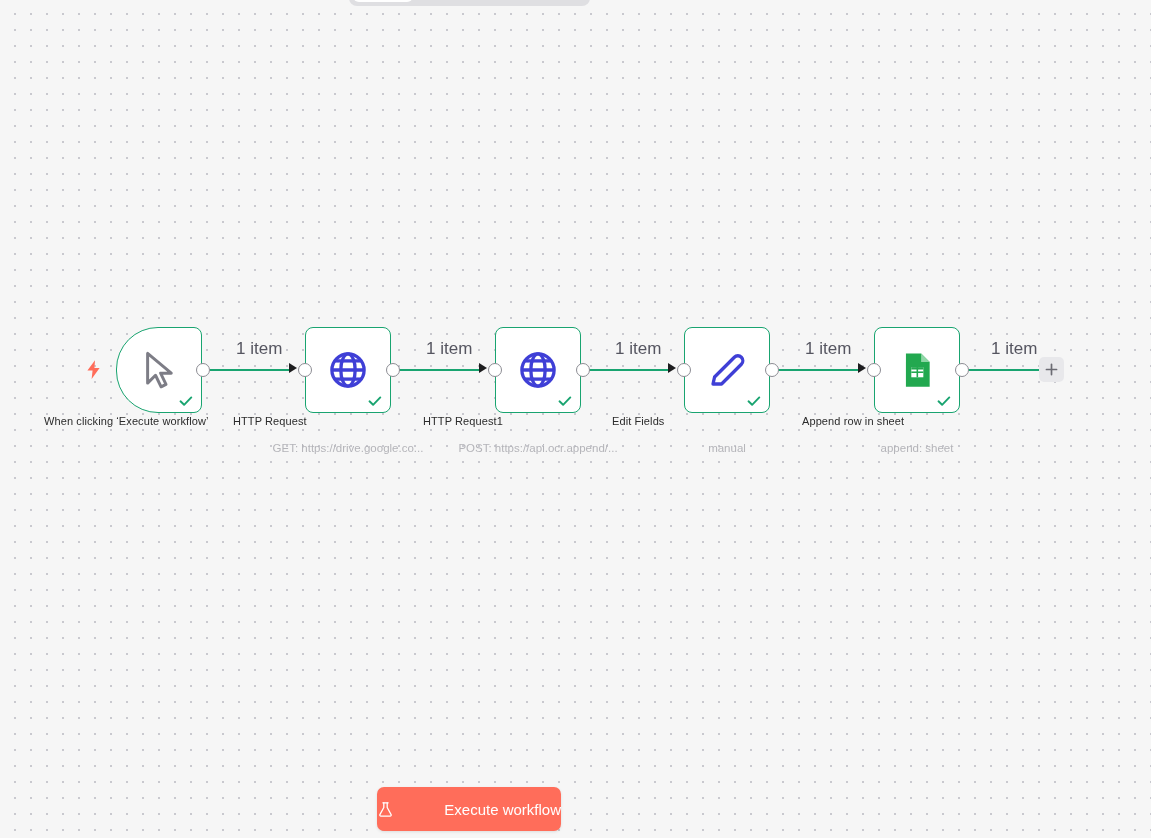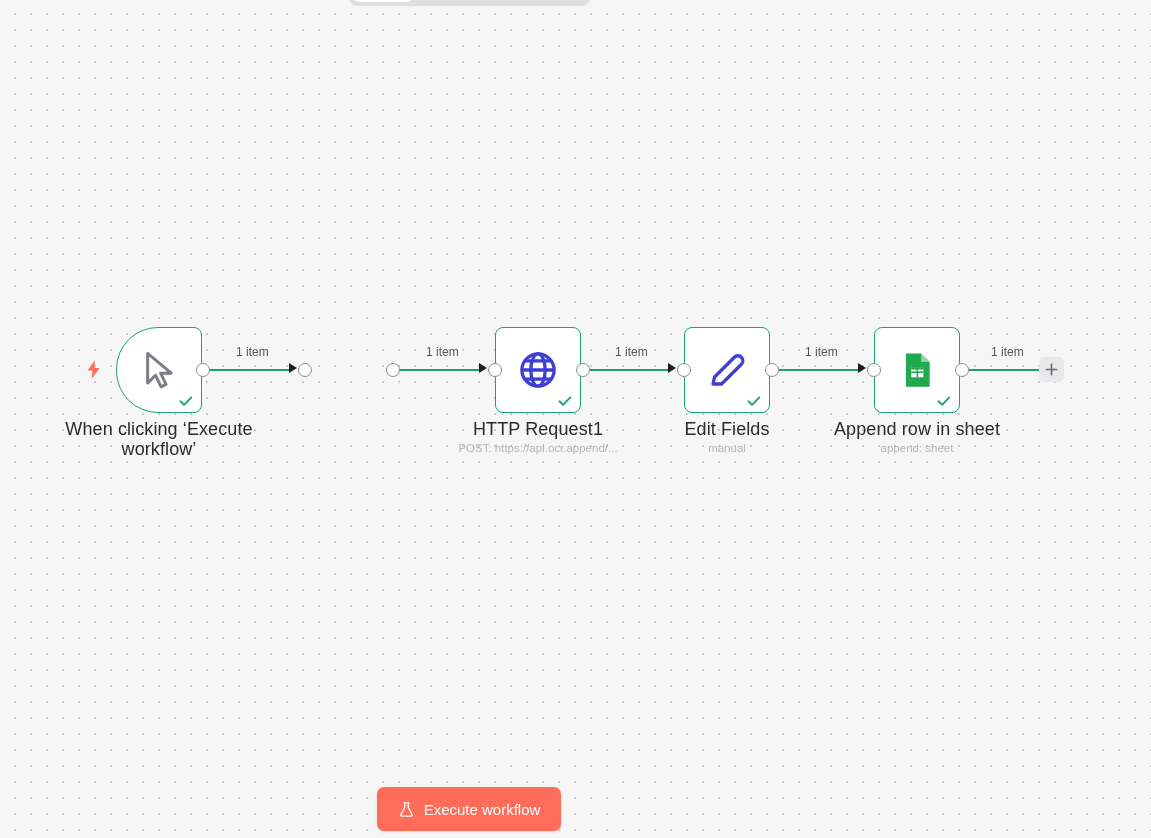--- a/index.html
+++ b/index.html
@@ -74,26 +74,26 @@
   .node-check {
     position: absolute;
     right: 7px;
     bottom: 3px;
     width: 16px;
     height: 16px;
   }
 
   .node-label {
     position: absolute;
-    top: 92px;
+    top: 84px;
     left: 50%;
     transform: translateX(-50%);
     width: 230px;
-    text-align: center;
-    font-size: 18px;
+    text-align: left;
+    font-size: 11px;
     line-height: 20px;
     color: #2b2b2b;
     letter-spacing: 0.1px;
   }
 
   .node-sub {
     position: absolute;
     top: 114px;
     left: 50%;
     transform: translateX(-50%);
@@ -122,21 +122,21 @@
   .conn-line {
     position: absolute;
     top: 369px;
     height: 2.2px;
     background: #19a470;
   }
   .conn-label {
     position: absolute;
     top: 359px;
     transform: translateY(-100%);
-    font-size: 12px;
+    font-size: 17px;
     color: #555560;
     background: #f6f6f6;
     padding: 0 3px;
     white-space: nowrap;
   }
   .conn-arrow {
     position: absolute;
     top: 363px;
     width: 0; height: 0;
     border-top: 5.5px solid transparent;
@@ -177,21 +177,21 @@
     width: 184px;
     height: 44px;
     background: #ff6d5a;
     border: none;
     border-radius: 7px;
     color: #ffffff;
     font-family: "Liberation Sans", sans-serif;
     font-size: 15px;
     display: flex;
     align-items: center;
-    justify-content: center;
+    justify-content: space-between;
     gap: 9px;
     cursor: pointer;
     box-shadow: 0 1px 3px rgba(0,0,0,0.10);
   }
   #execute-workflow-button .flask-icon { display: block; }
 </style>
 </head>
 <body>
 
 <div id="canvas">
@@ -228,20 +228,36 @@
       <svg class="node-icon" viewBox="0 0 24 24">
         <path d="M5.5 2.5 L5.5 19.5 L10.0 15.0 L13.2 21.6 L16.0 20.2 L12.9 13.8 L19.0 13.8 Z" fill="none" stroke="#7d7d86" stroke-width="1.7" stroke-linejoin="round"></path>
       </svg>
       <svg class="node-check" viewBox="0 0 16 16">
         <path d="M2.5 8.3 L6.1 11.8 L13.3 4.4" fill="none" stroke="#19a470" stroke-width="1.9" stroke-linecap="round" stroke-linejoin="round"></path>
       </svg>
     </div>
     <div class="node-label">When clicking ‘Execute workflow’</div>
   </div>
 
+  <div class="node-wrap" style="left:305px;">
+    <div class="node-box">
+      <svg class="node-icon" viewBox="0 0 24 24">
+        <circle cx="12" cy="12" r="9.2" fill="none" stroke="#3f3fd6" stroke-width="1.9"></circle>
+        <ellipse cx="12" cy="12" rx="4.1" ry="9.2" fill="none" stroke="#3f3fd6" stroke-width="1.9"></ellipse>
+        <line x1="2.8" y1="12" x2="21.2" y2="12" stroke="#3f3fd6" stroke-width="1.9"></line>
+        <line x1="4.6" y1="6.8" x2="19.4" y2="6.8" stroke="#3f3fd6" stroke-width="1.9"></line>
+        <line x1="4.6" y1="17.2" x2="19.4" y2="17.2" stroke="#3f3fd6" stroke-width="1.9"></line>
+      </svg>
+      <svg class="node-check" viewBox="0 0 16 16">
+        <path d="M2.5 8.3 L6.1 11.8 L13.3 4.4" fill="none" stroke="#19a470" stroke-width="1.9" stroke-linecap="round" stroke-linejoin="round"></path>
+      </svg>
+    </div>
+    <div class="node-label">HTTP Request</div>
+    <div class="node-sub">GET: https://drive.google.co...</div>
+  </div>
 
   <div class="node-wrap" style="left:495px;">
     <div class="node-box">
       <svg class="node-icon" viewBox="0 0 24 24">
         <circle cx="12" cy="12" r="9.2" fill="none" stroke="#3f3fd6" stroke-width="1.9"></circle>
         <ellipse cx="12" cy="12" rx="4.1" ry="9.2" fill="none" stroke="#3f3fd6" stroke-width="1.9"></ellipse>
         <line x1="2.8" y1="12" x2="21.2" y2="12" stroke="#3f3fd6" stroke-width="1.9"></line>
         <line x1="4.6" y1="6.8" x2="19.4" y2="6.8" stroke="#3f3fd6" stroke-width="1.9"></line>
         <line x1="4.6" y1="17.2" x2="19.4" y2="17.2" stroke="#3f3fd6" stroke-width="1.9"></line>
       </svg>

